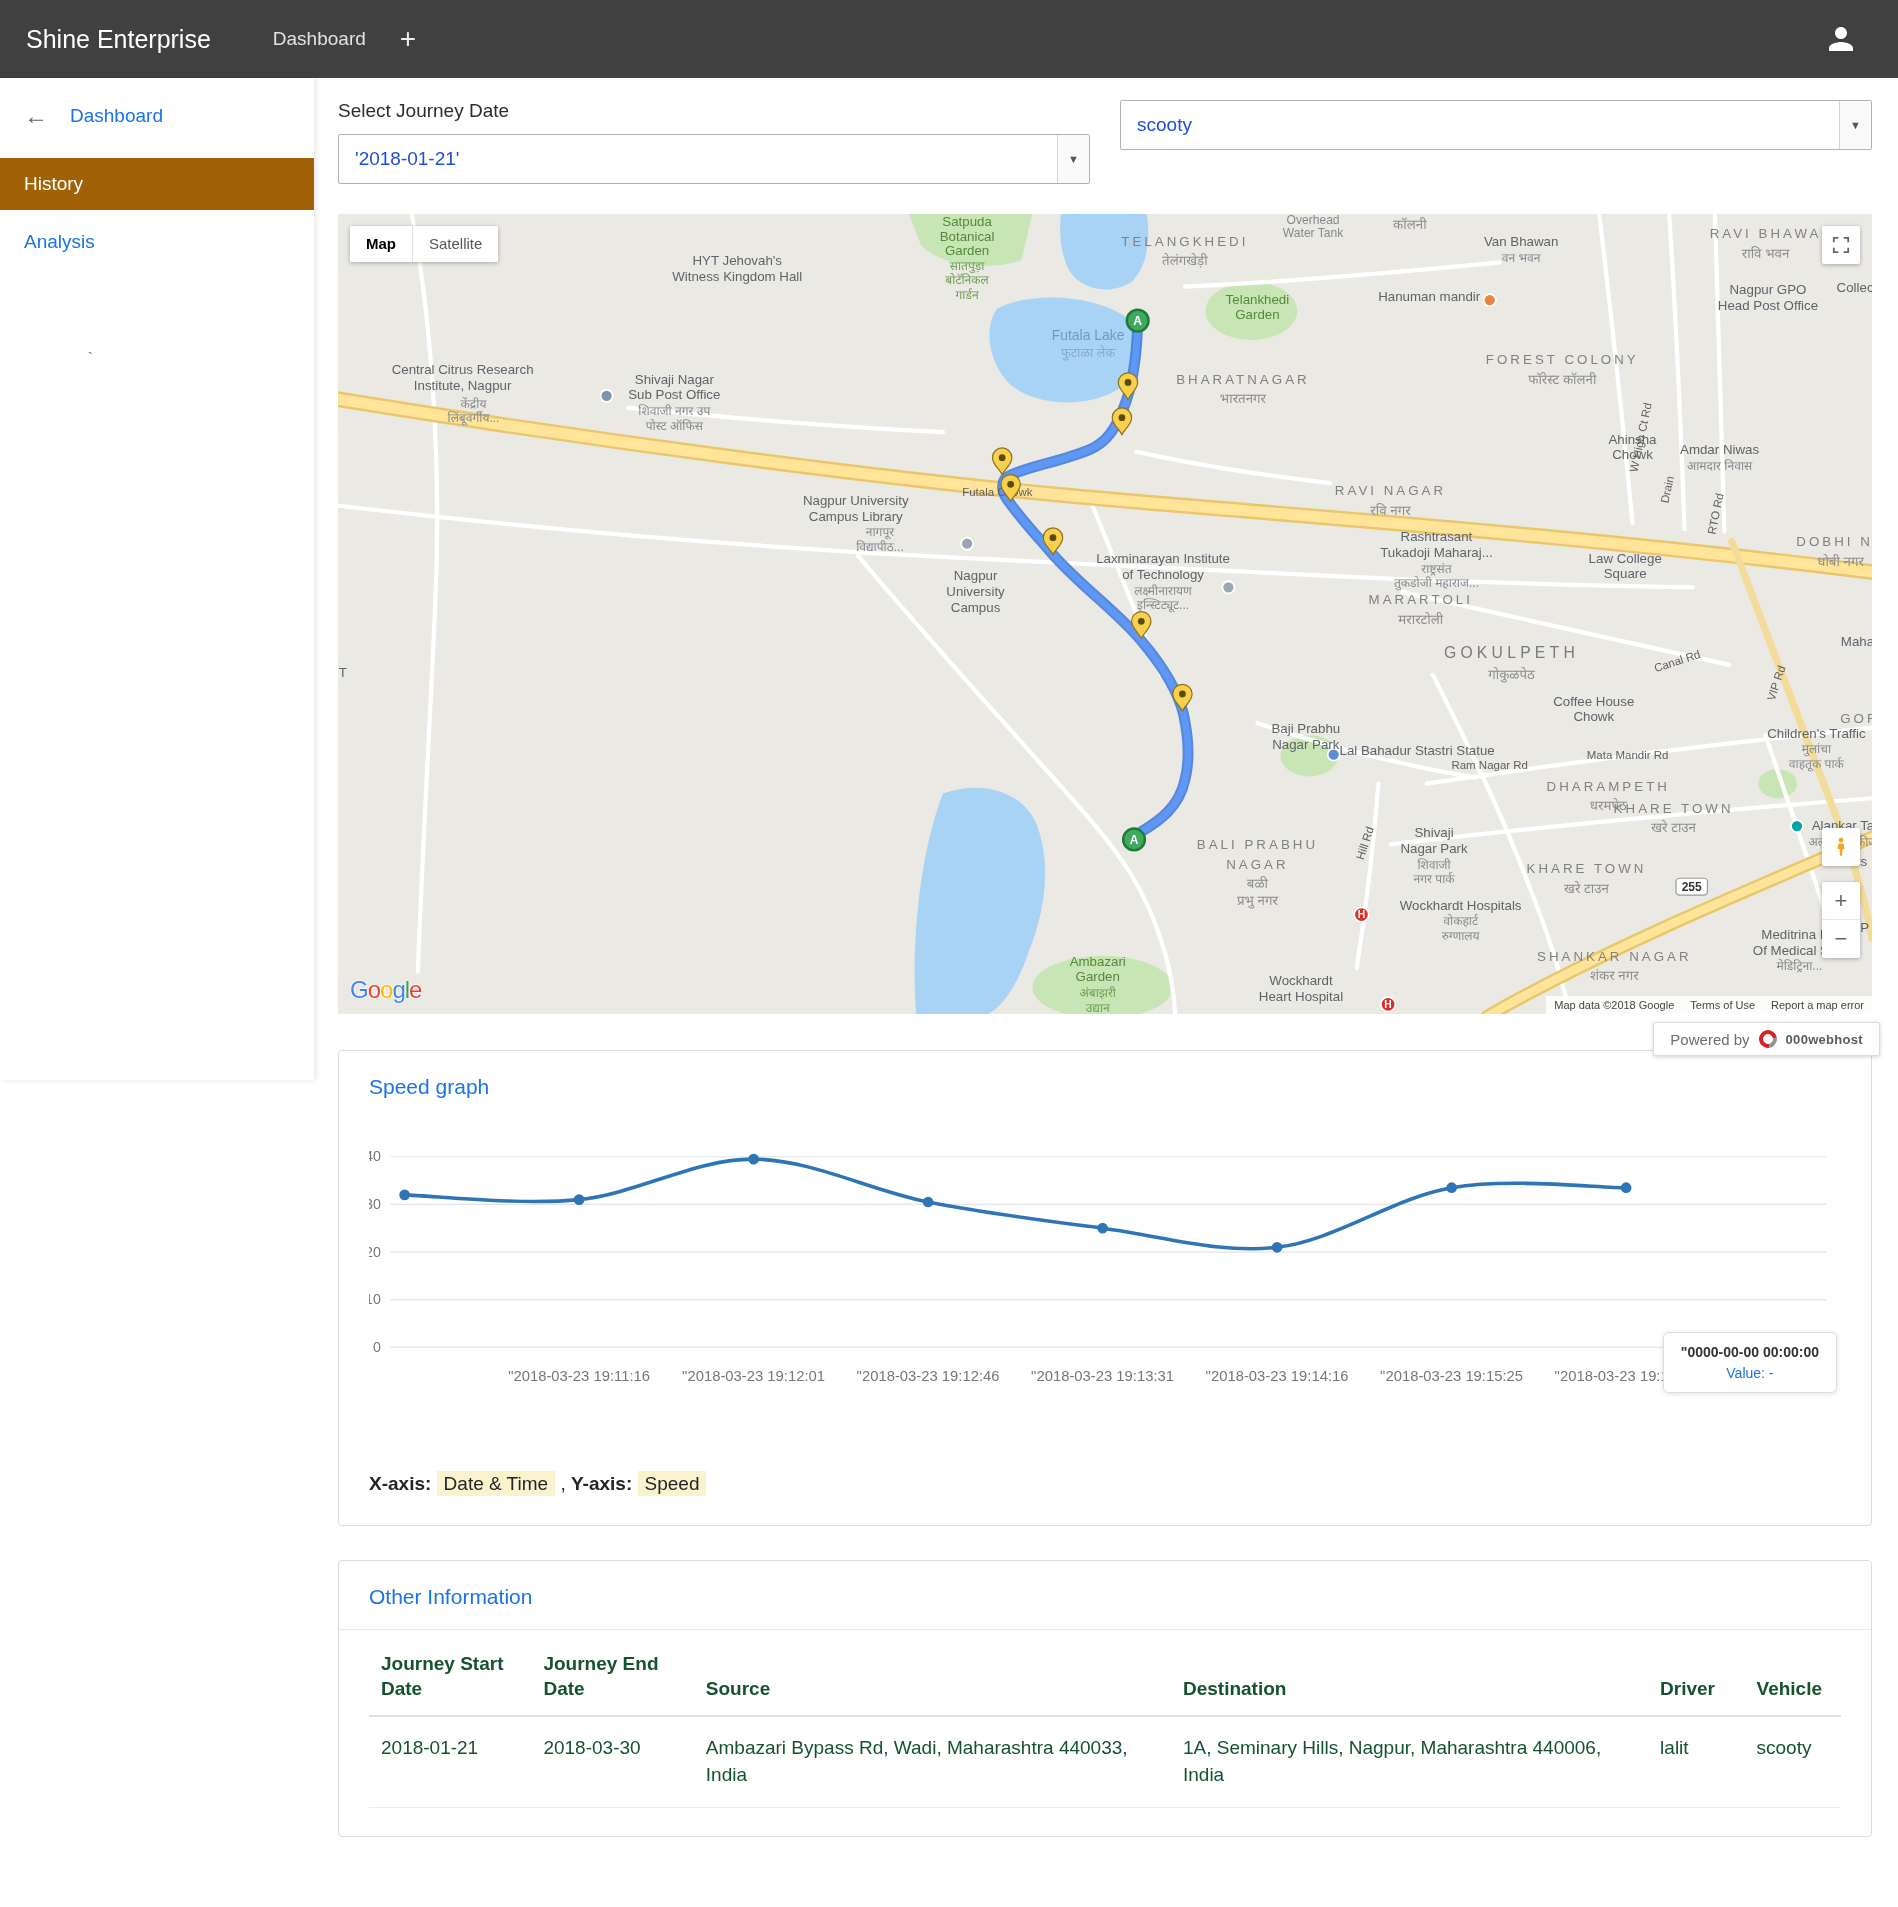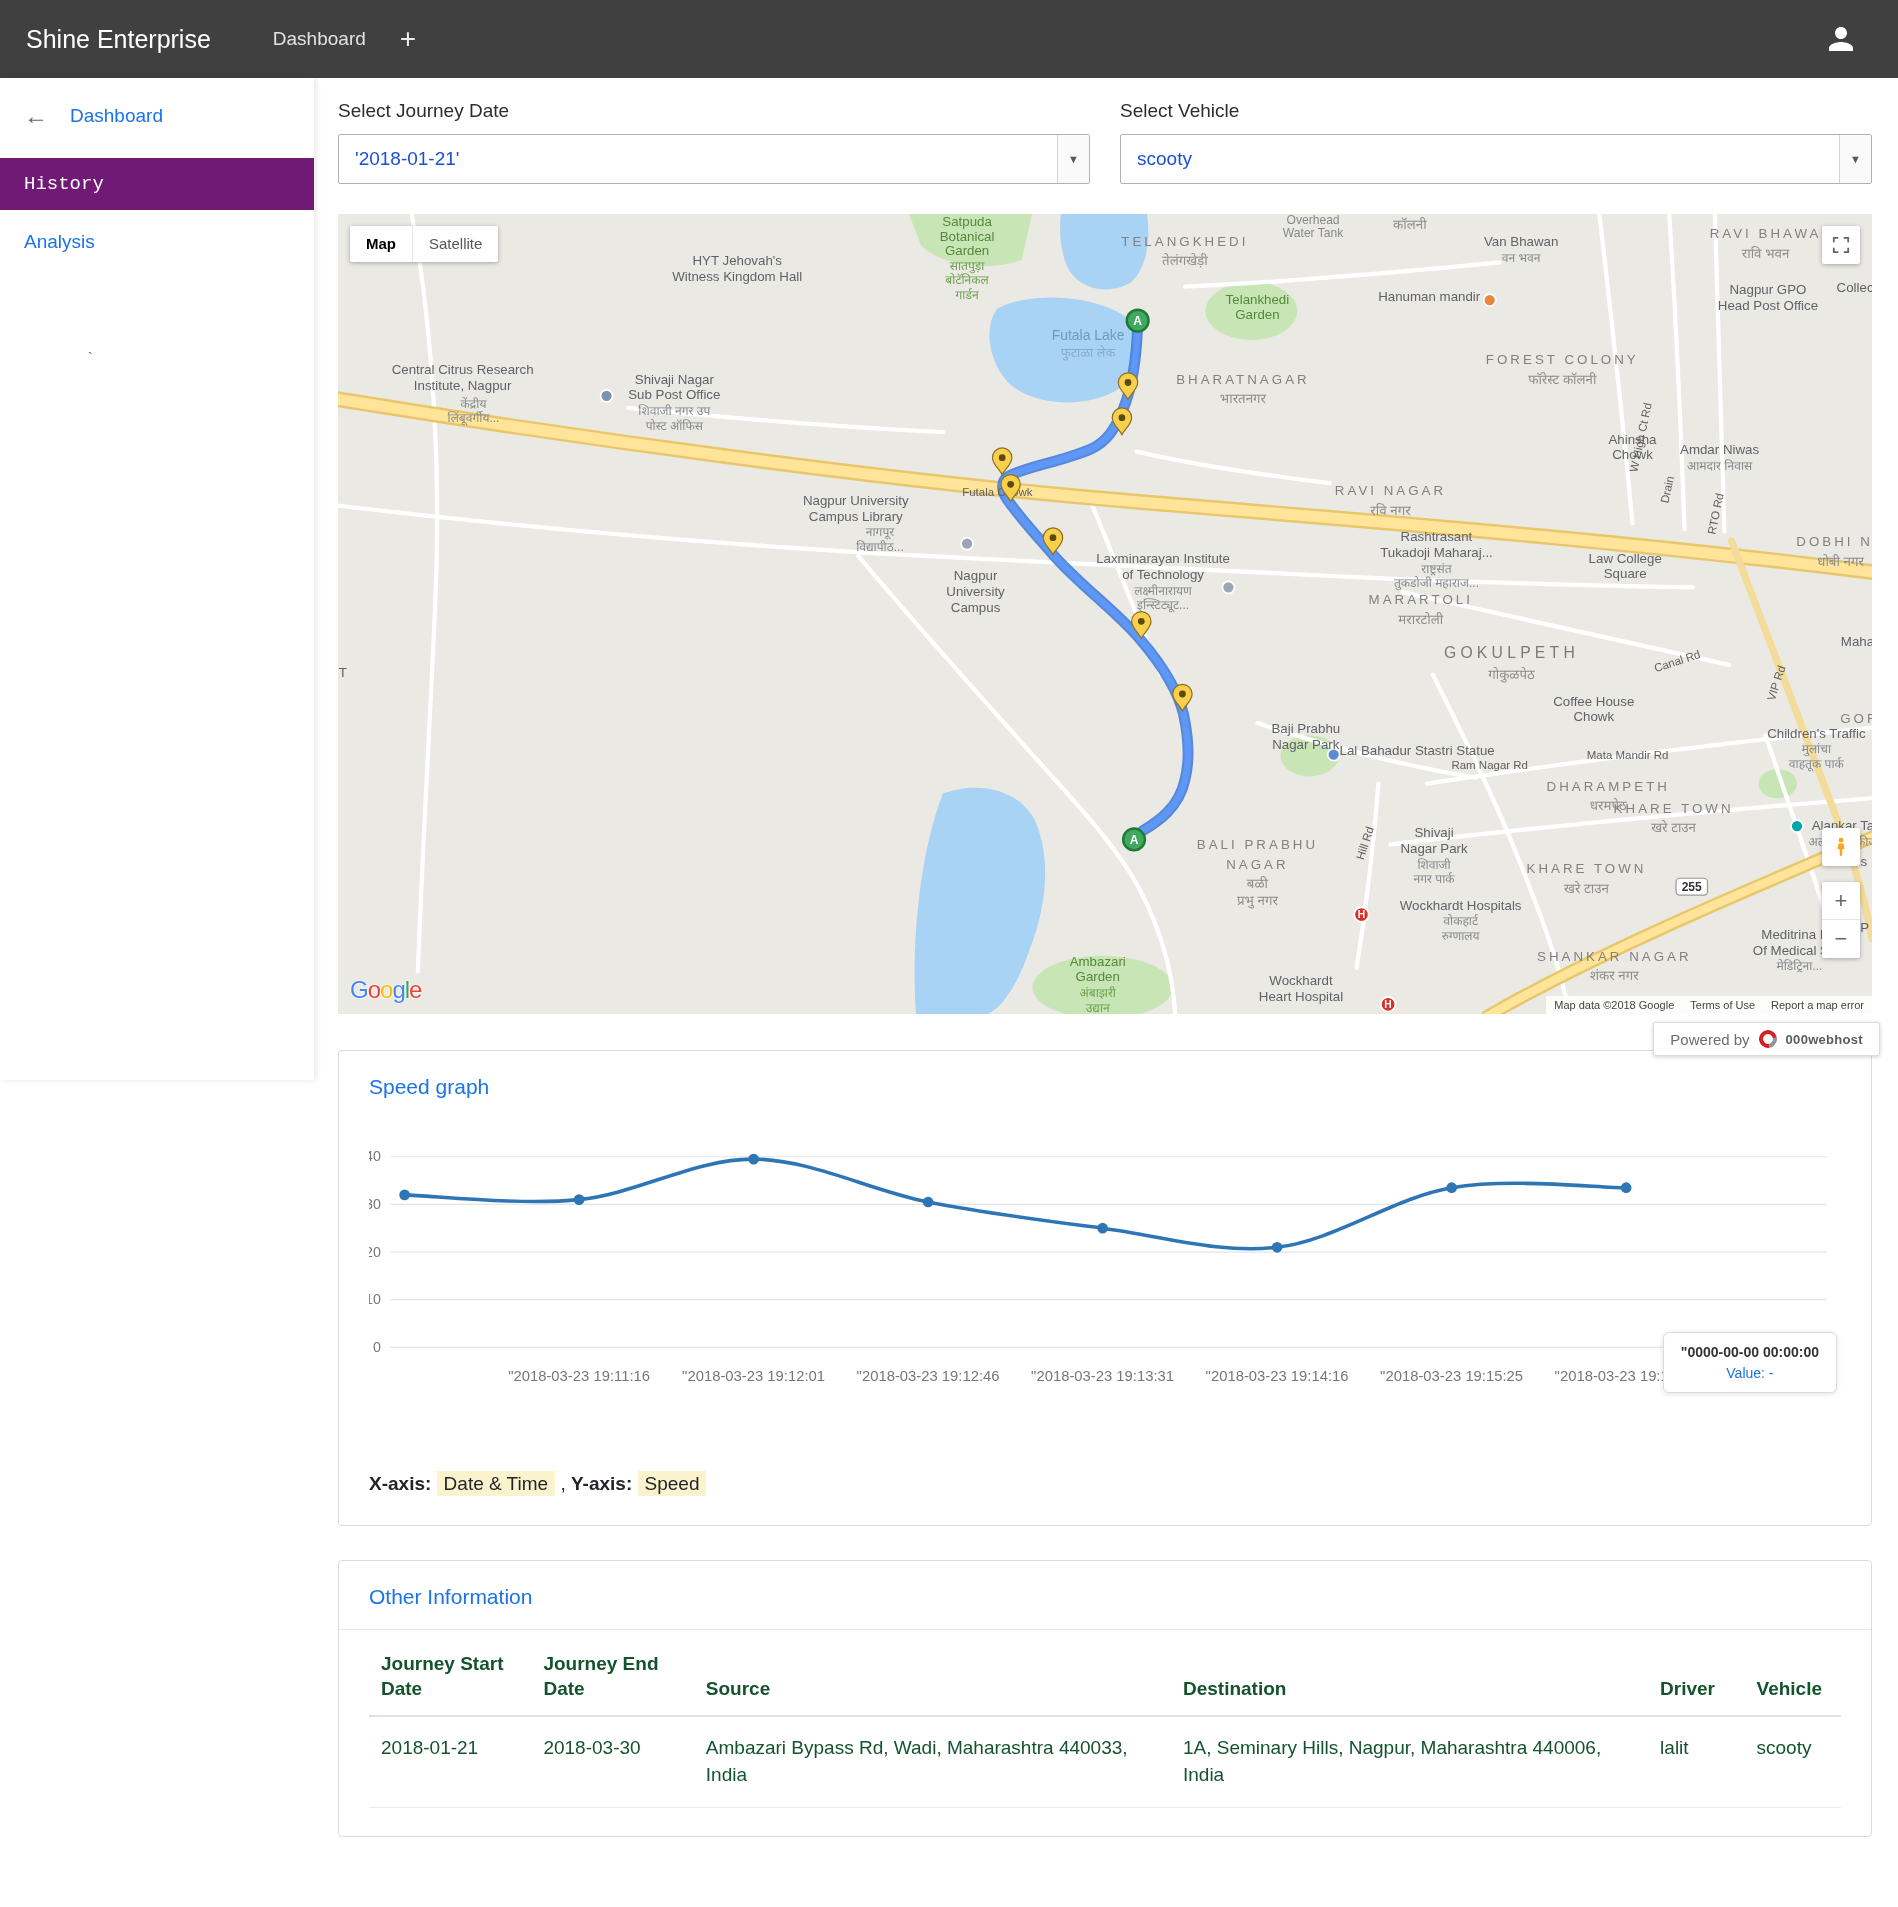--- a/index.html
+++ b/index.html
@@ -23,21 +23,21 @@
 
   
   .sidebar {
     position:absolute; left:0; top:78px; width:314px; height:1002px;
     background:#fff; box-shadow:2px 0 6px rgba(0,0,0,.10); z-index:5;
   }
   .side-back-row { display:flex; align-items:center; gap:22px; padding:26px 24px 20px; }
   .back-icon { font-size:24px; color:#5f6368; line-height:1; }
   .side-link { color:#1a73e8; font-size:19px; }
   .side-item { font-size:19px; padding:15px 24px; color:#1a73e8; }
-  .side-item.active { background:#701a75; color:#fff; margin-top:10px;font-family:Liberation Mono, monospace; }
+  .side-item.active { background:#a16207; color:#fff; margin-top:10px; }
   .side-item.plain { margin-top:6px; }
   .stray-char { position:absolute; left:88px; top:272px; color:#555; font-size:14px; }
 
   
   .main { margin-left:314px; padding:22px 26px 0 24px; position:relative; }
 
   .filters { display:grid; grid-template-columns:1fr 1fr; gap:30px; }
   .filter-label { font-size:19px; color:#2d2d2d; margin-bottom:12px; }
   .sel {
     display:flex; height:50px; border:1px solid #b1b1b1; border-radius:2px;
@@ -159,21 +159,20 @@
 
   <div class="filters">
     <div>
       <div class="filter-label">Select Journey Date</div>
       <div class="sel">
         <div class="val">'2018-01-21'</div>
         <div class="arrow">▼</div>
       </div>
     </div>
     <div>
-      <div class="filter-label">Select Vehicle</div>
       <div class="sel">
         <div class="val">scooty</div>
         <div class="arrow">▼</div>
       </div>
     </div>
   </div>
 
   <div class="map-wrap">
     <svg class="mapsvg" viewBox="0 0 1268 660" preserveAspectRatio="none">
       <rect width="1268" height="660" fill="#ebe9e4"></rect>

